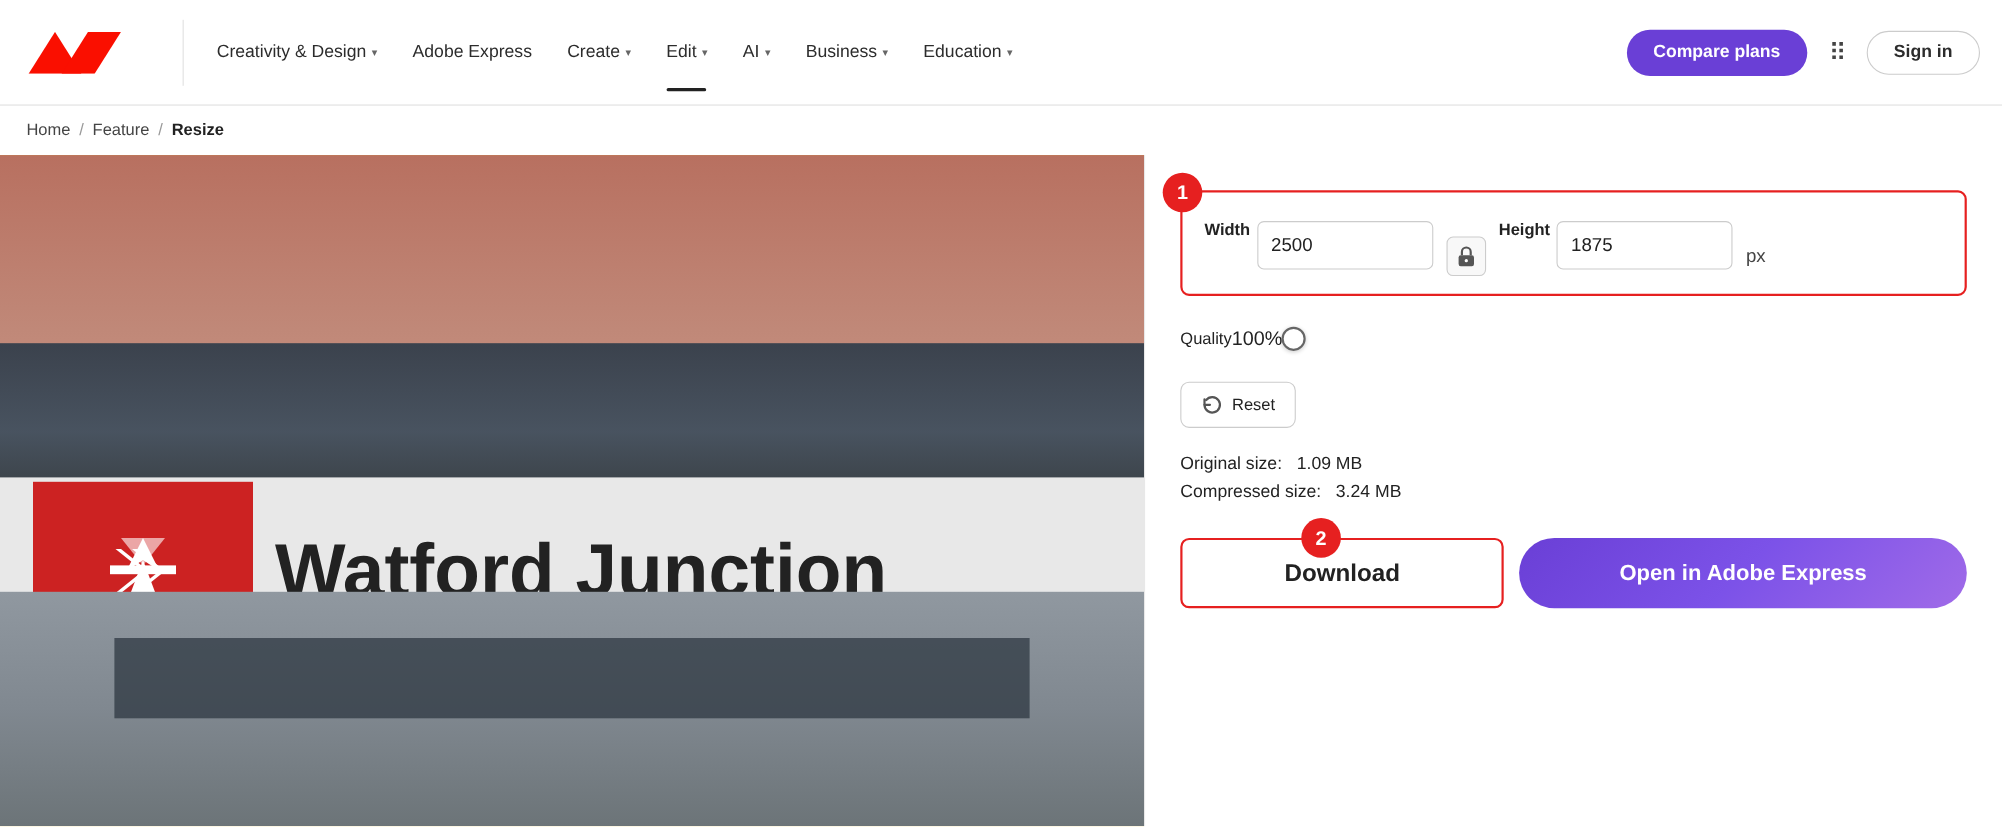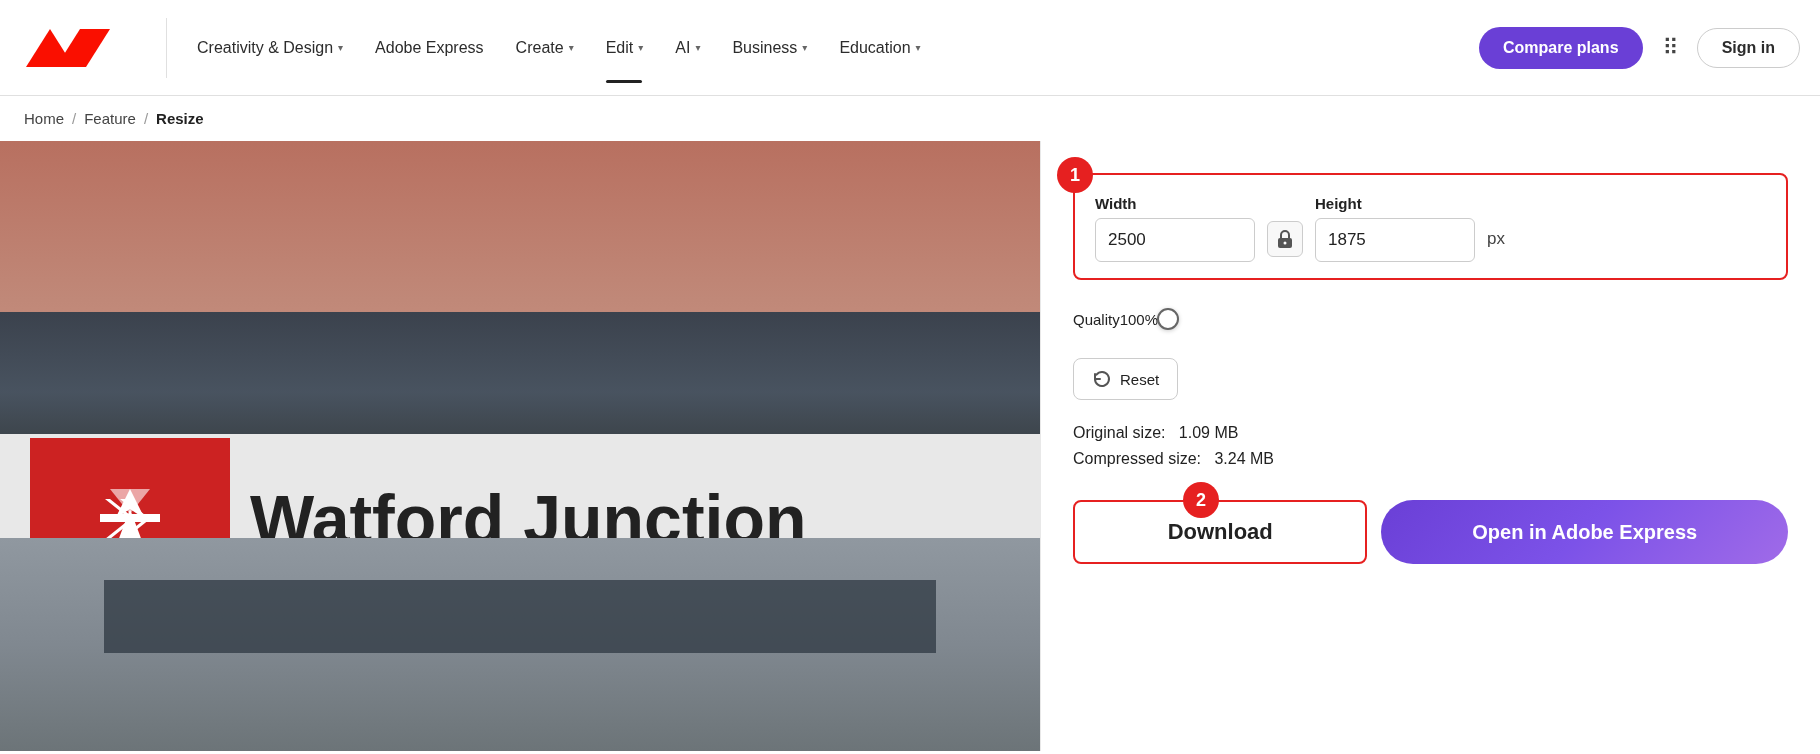--- a/index.html
+++ b/index.html
@@ -235,21 +235,21 @@
       top: -18px;
       left: -18px;
     }
     .dimensions-row {
       display: flex;
       align-items: center;
       gap: 12px;
     }
     .dimension-group {
       display: flex;
-      flex-direction: column;
+      flex-direction: row;
       gap: 6px;
     }
     .dimension-label {
       font-size: 15px;
       font-weight: 600;
       color: #222;
     }
     .dimension-input {
       width: 160px;
       height: 44px;
@@ -293,21 +293,21 @@
     .quality-header {
       display: flex;
       justify-content: space-between;
       align-items: center;
     }
     .quality-label {
       font-size: 15px;
       color: #222;
     }
     .quality-value {
-      font-size: 15px;
+      font-size: 18px;
       color: #222;
       text-align: center;
     }
     .quality-slider-container {
       position: relative;
       height: 30px;
       display: flex;
       align-items: center;
     }
     .quality-slider-track {

